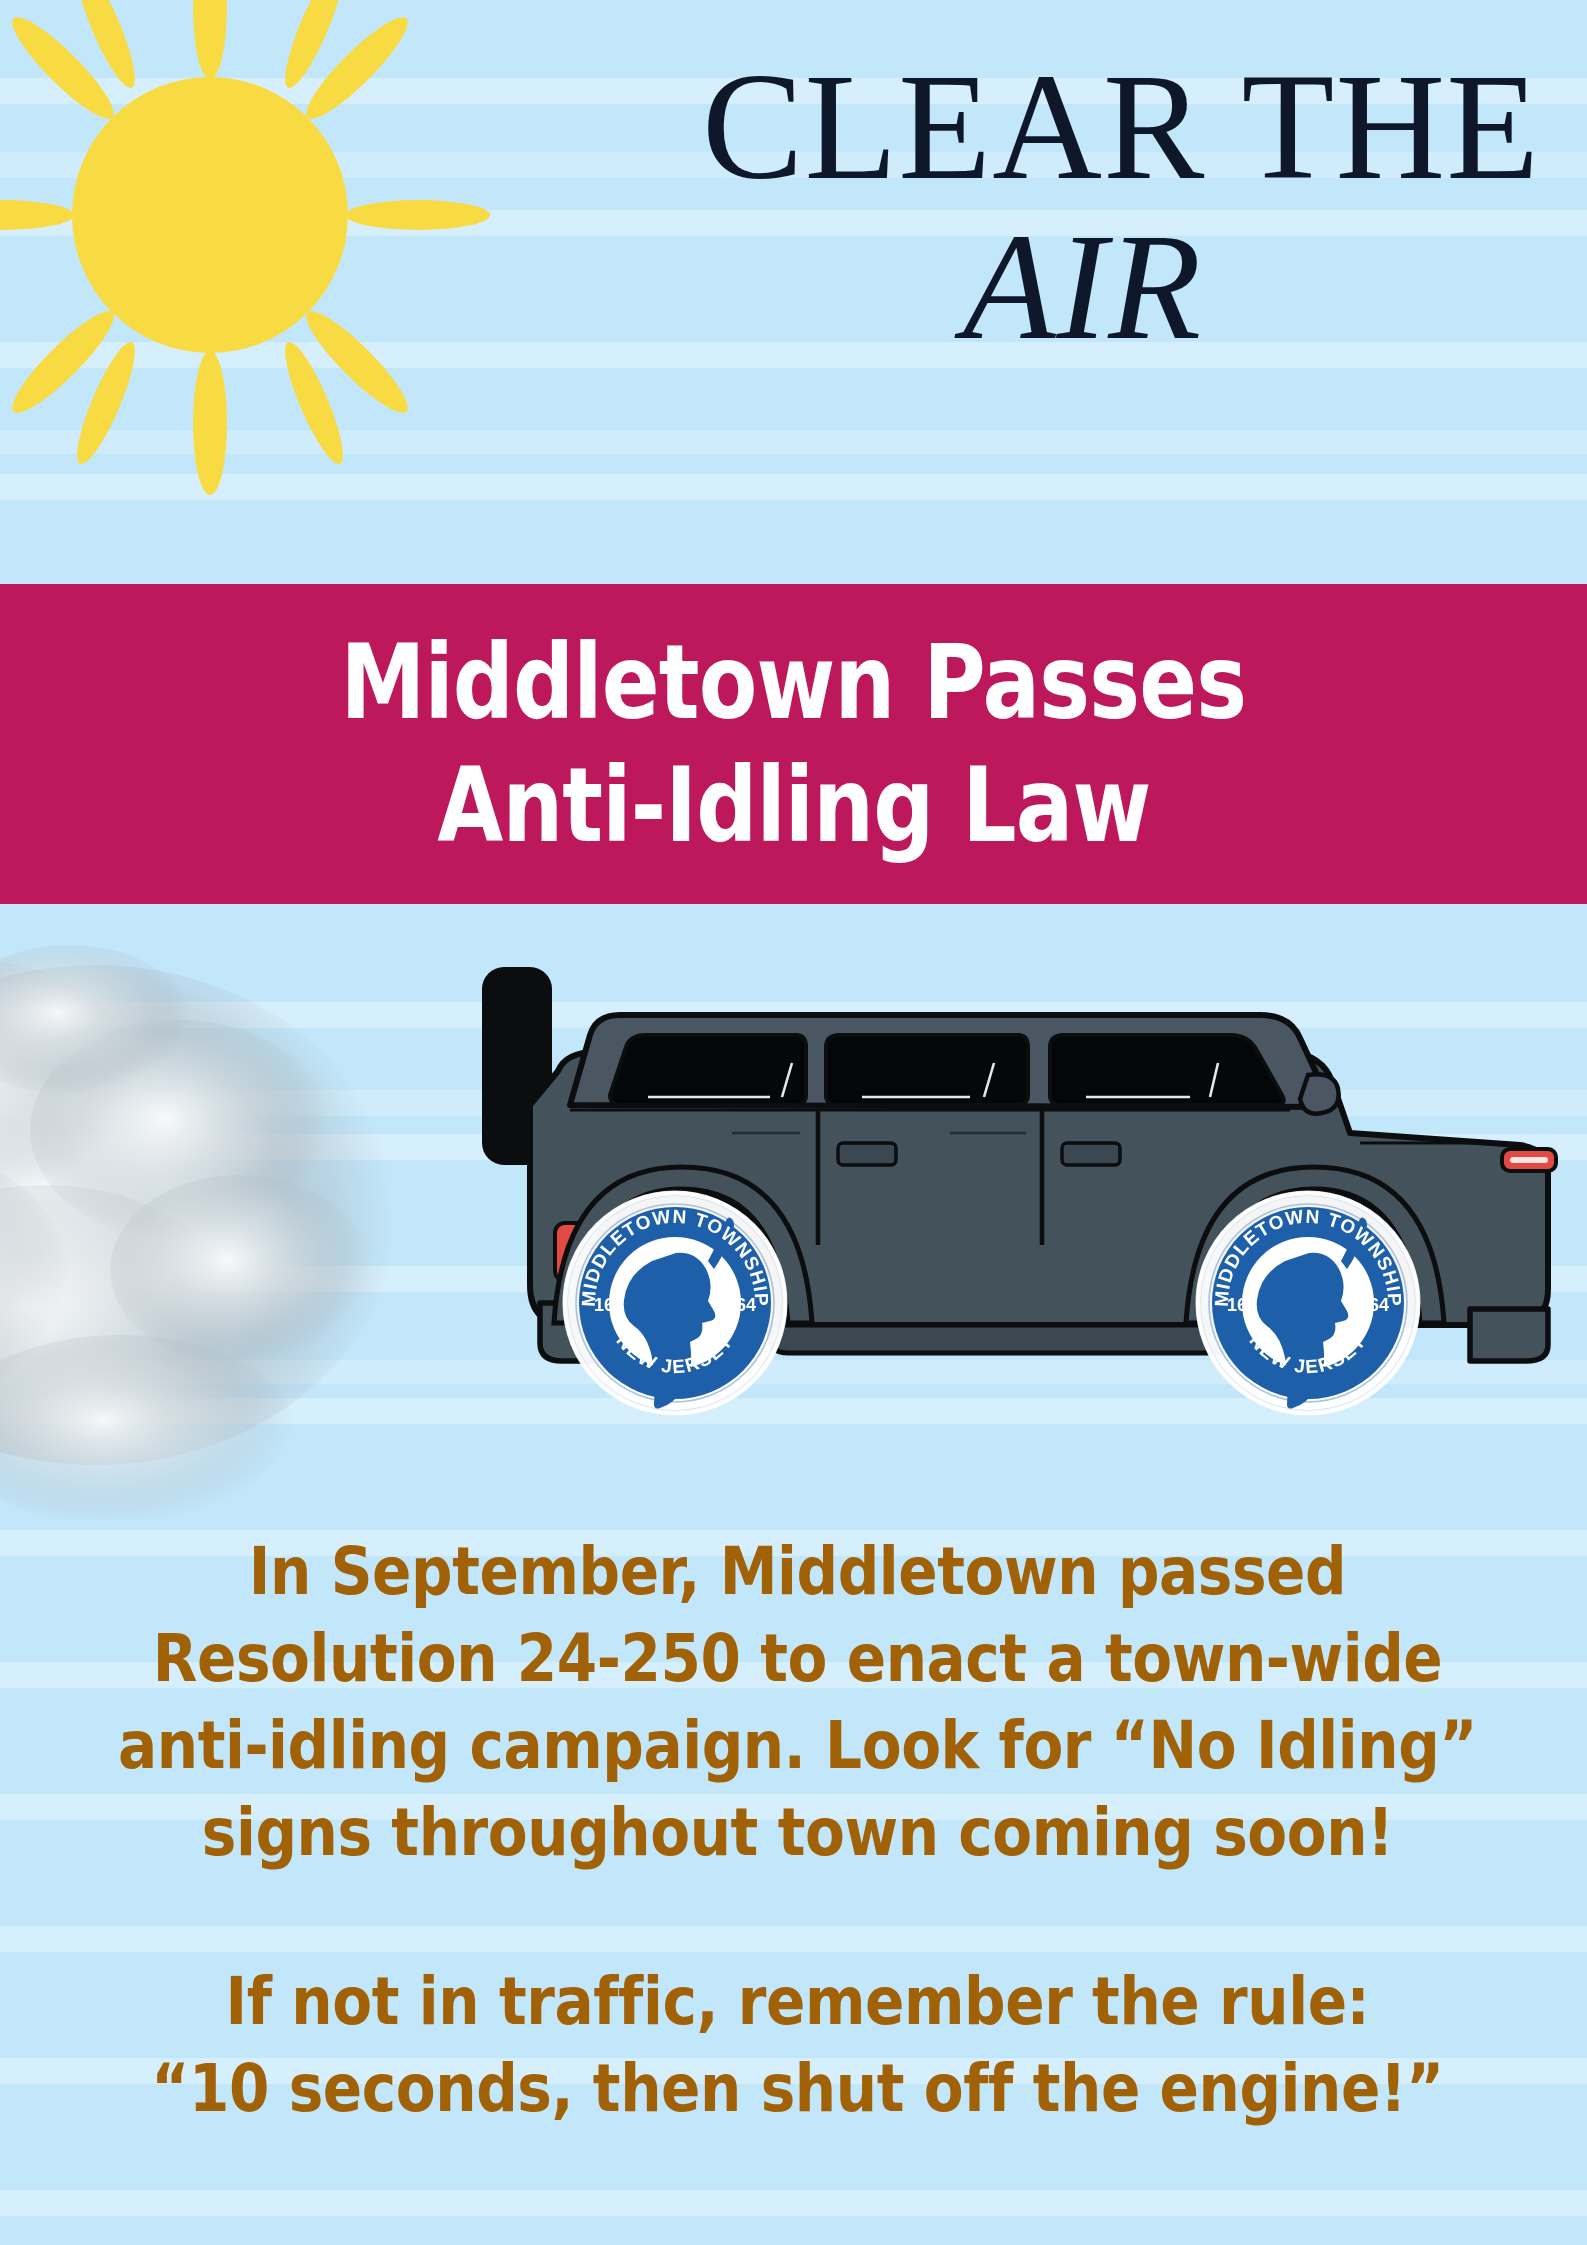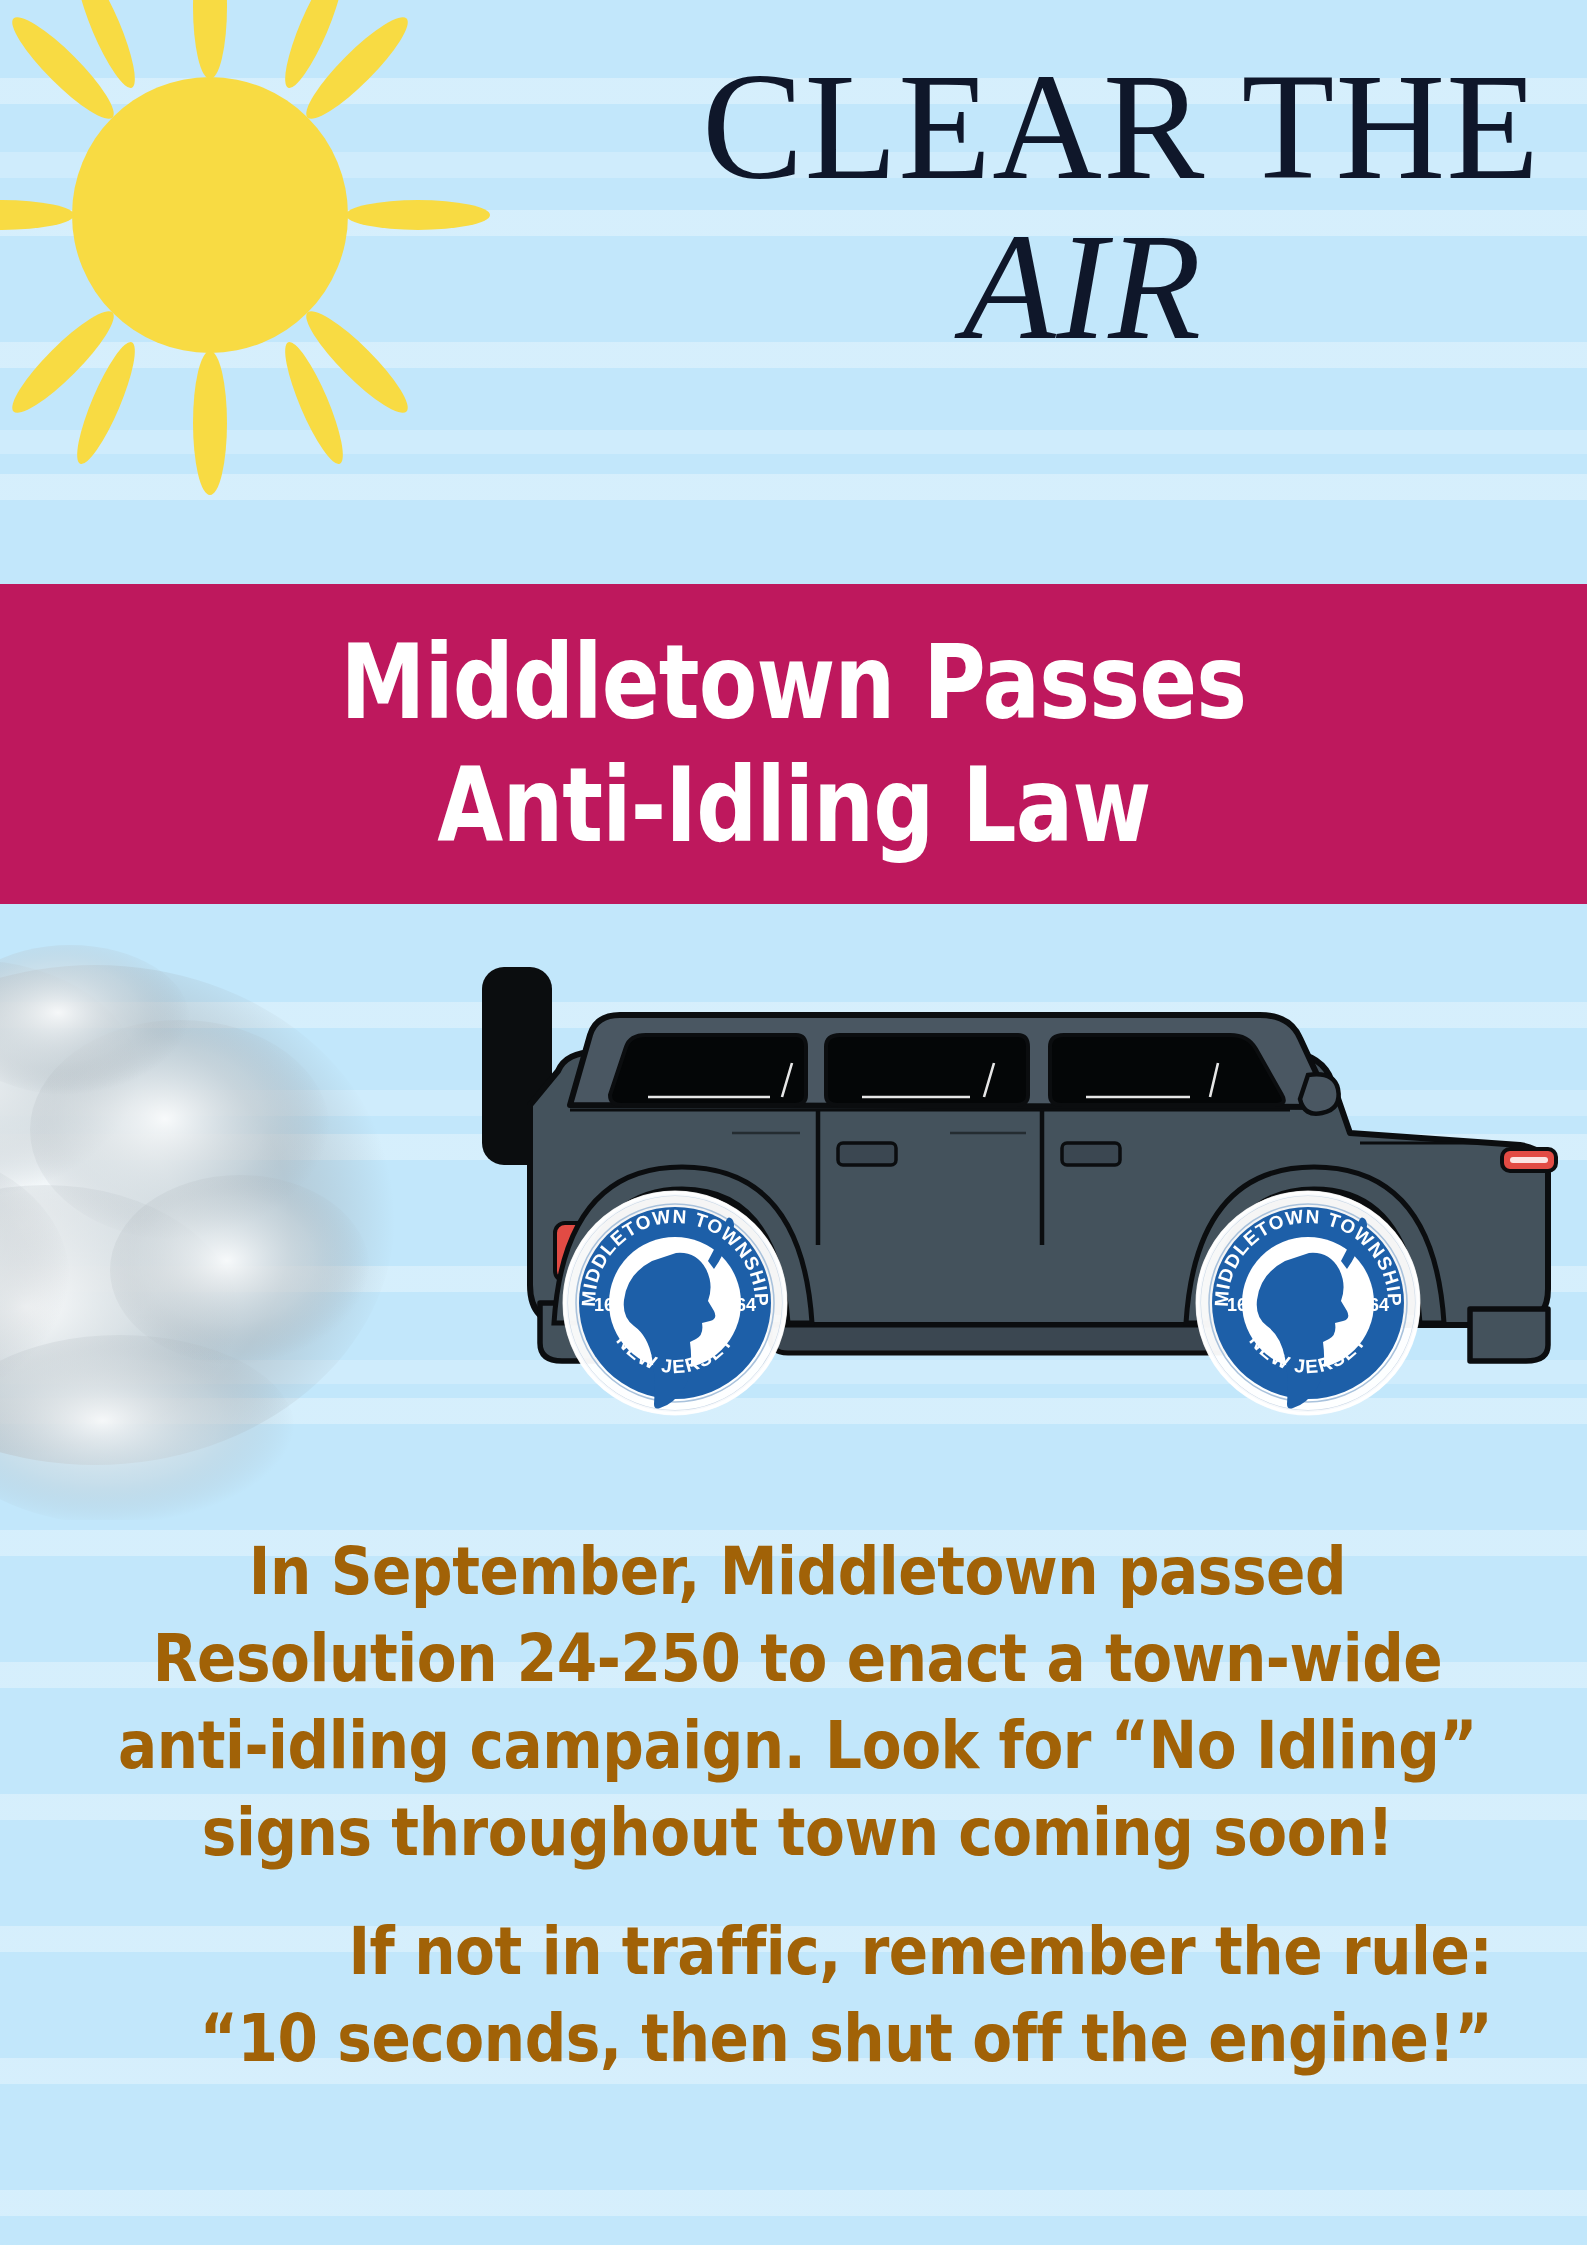--- a/index.html
+++ b/index.html
@@ -131,21 +131,21 @@
     width: 100%;
     text-align: center;
     color: #a16207;
     font-family: "DejaVu Sans", sans-serif;
     font-weight: 700;
     letter-spacing: -0.5px;
     pointer-events: none;
     padding-left: 8px;
   }
   .para-1 { top: 1528px; }
-  .para-2 { top: 1908px; text-align: right; }
+  .para-2 { top: 1958px; }
   .copy-line {
     display: block;
     font-size: 66px;
     line-height: 1.32;
     white-space: nowrap;
     transform: scaleX(0.88);
     transform-origin: center;
   }
 </style>
 </head>

